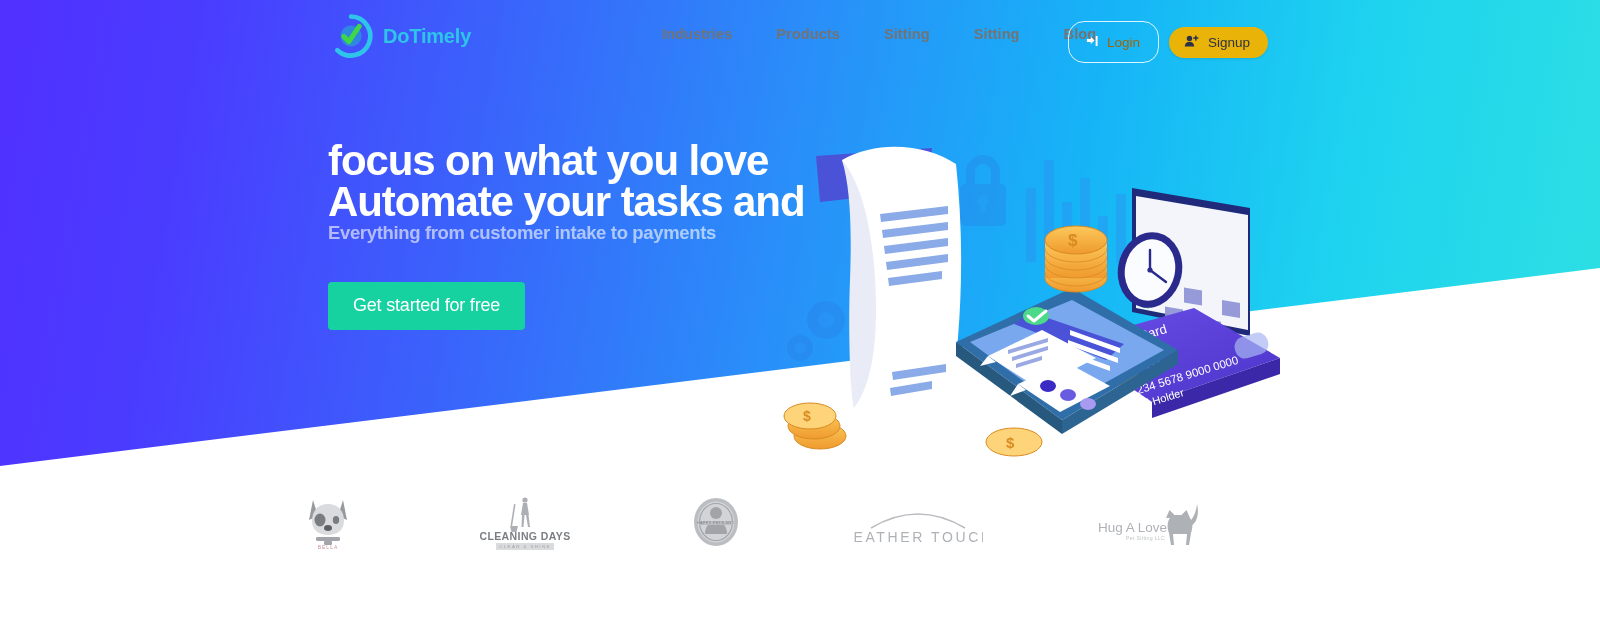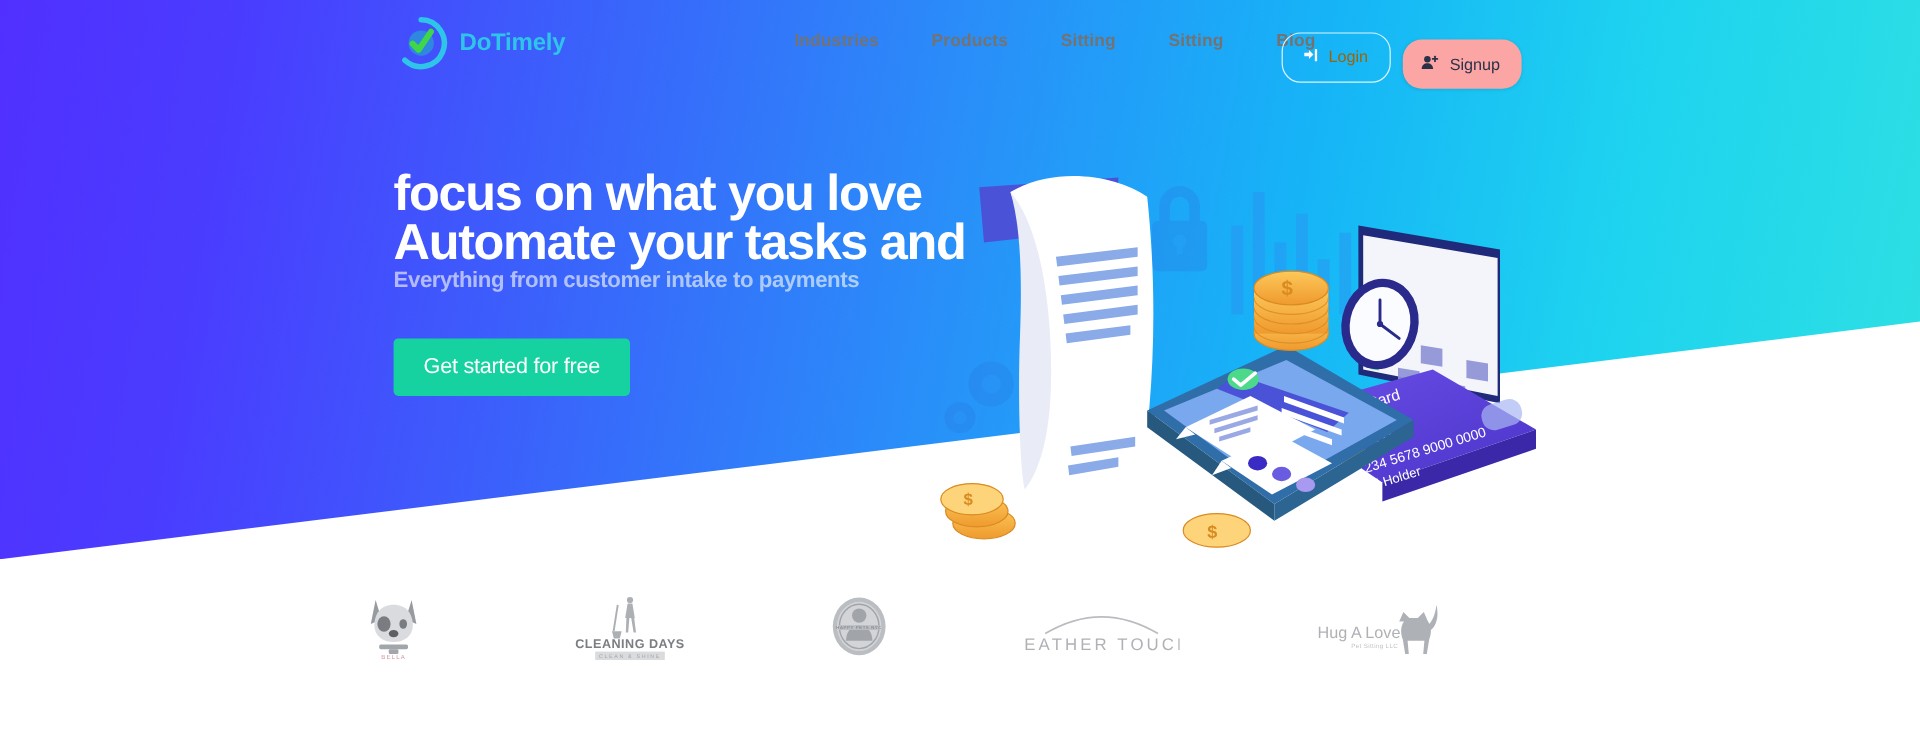--- a/index.html
+++ b/index.html
@@ -102,32 +102,31 @@
     border-radius: 16px;
     color: #a16207;
     font-size: 13.5px;
     font-weight: normal;
     background: transparent;
     cursor: pointer;
     white-space: nowrap;
   }
   .btn-signup {
     display: flex; align-items: center; gap: 9px;
-    height: 41px;
+    height: 31px;
     padding: 0 18px 0 15px;
     border: none;
     border-radius: 16px;
-    background: #fca5a5;
+    background: #eab308;
     color: #2b3248;
     font-size: 13.5px;
     font-weight: normal;
     cursor: pointer;
     white-space: nowrap;
     box-shadow: 0 1px 3px rgba(0,0,0,0.10);
-    margin-top: 12px;
   }
 
   
   .hero-copy {
     position: absolute;
     left: 328px;
     top: 140px;
     width: 520px;
     z-index: 14;
   }

